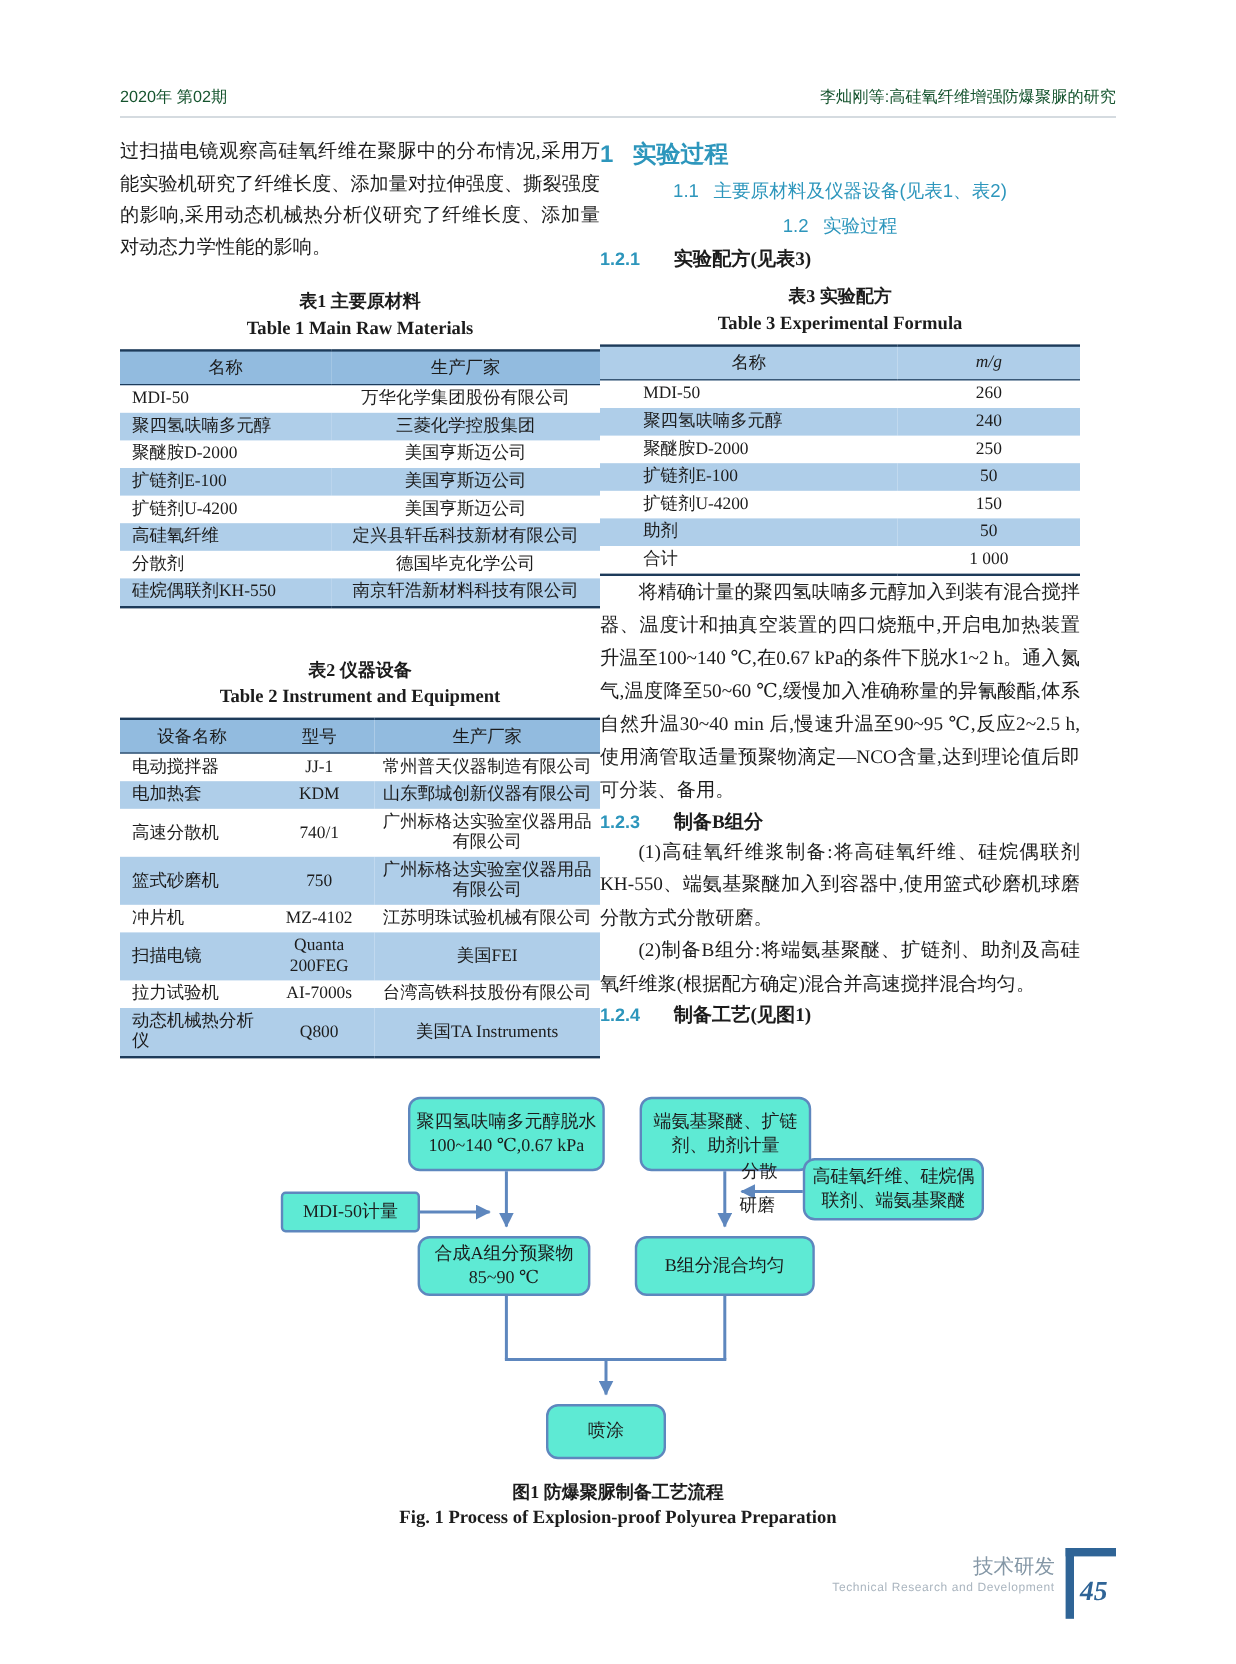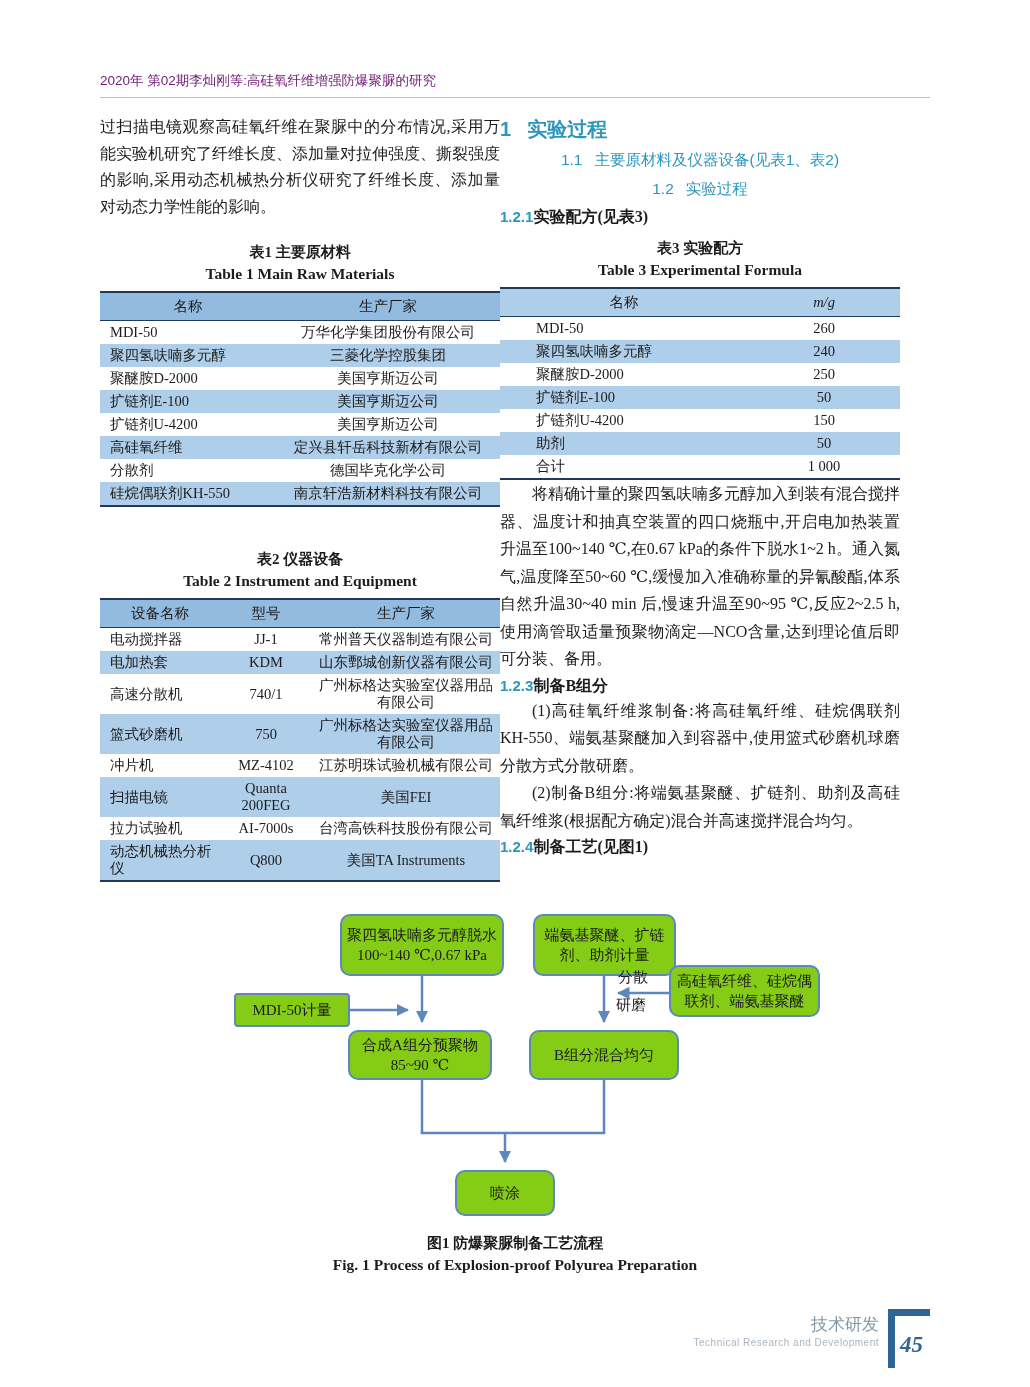--- a/index.html
+++ b/index.html
@@ -3,41 +3,41 @@
 <meta charset="utf-8">
 <style>
   html,body{margin:0;padding:0;}
   body{
     width:1030px;height:1387px;position:relative;background:#ffffff;
     font-family:"Liberation Serif","DejaVu Serif",serif;color:#1c1c1c;overflow:hidden;
   }
   
   .page-header{
     position:absolute;top:72px;left:100px;width:830px;
-    display:flex;align-items:flex-end;
+    display:flex;justify-content:space-between;align-items:flex-end;
     border-bottom:1px solid #b9c3cc;padding-bottom:7px;
     font-family:"Liberation Sans","DejaVu Sans",sans-serif;
-    font-size:13.5px;color:#701a75;
+    font-size:13.5px;color:#14532d;
   }
   
   .columns{position:absolute;top:108px;left:100px;width:830px;
     display:grid;grid-template-columns:400px 400px;}
   .para{font-size:16px;line-height:26.5px;text-align:justify;margin:0;}
   .indent{text-indent:2em;}
   .intro{margin-top:6px;}
   
   .h-l1{margin:8px 0 0 0;font-family:"Liberation Sans","DejaVu Sans",sans-serif;
     font-size:20px;line-height:26px;font-weight:bold;color:#2d96bc;}
   .h-l1 .t{margin-left:16px;}
   .h-l2{margin:7px 0 0 0;font-family:"Liberation Sans","DejaVu Sans",sans-serif;
     font-size:15.5px;line-height:22px;color:#2d96bc;font-weight:normal;text-align:center;}
   .h-l2 .t{margin-left:12px;}
   .h-l3{margin:6px 0 0 0;font-size:16px;line-height:22px;}
   .h-l3 .n{font-family:"Liberation Sans","DejaVu Sans",sans-serif;font-size:15px;color:#2d96bc;}
-  .h-l3 .t{margin-left:0;color:#1c1c1c;}
+  .h-l3 .t{margin-left:28px;color:#1c1c1c;}
   
   .cap-zh{text-align:center;font-size:15px;font-weight:bold;line-height:21px;margin:0;}
   .cap-en{text-align:center;font-size:15.5px;font-weight:bold;line-height:21px;margin:0 0 7px 0;}
   .gap1{margin-top:22px;}
   .gap2{margin-top:42px;}
   .gap3{margin-top:10px;}
   
   table{width:100%;border-collapse:collapse;font-size:14.5px;
     border-top:2px solid #1d3b5a;border-bottom:2px solid #1d3b5a;}
   thead th{font-weight:normal;padding:4px 2px;border-bottom:1.5px solid #1d3b5a;text-align:center;}
@@ -45,39 +45,39 @@
   .t3 thead th{background:#afcee9;}
   td{padding:3px 6px;line-height:17px;}
   tr.alt{background:#afcee9;}
   .c-left{text-align:left;padding-left:10px;}
   .c-center{text-align:center;}
   .t3 .c-left{padding-left:36px;}
   .unit-i{font-style:italic;}
   
   .figure-area{position:absolute;top:905px;left:100px;width:830px;height:312px;}
   .figure-area svg{position:absolute;left:0;top:0;}
-  .fbox{position:absolute;border:2px solid #5e87be;border-radius:10px;background:#84cc16;
+  .fbox{position:absolute;border:2px solid #5e87be;border-radius:10px;background:#5eead4;
     display:flex;align-items:center;justify-content:center;text-align:center;
     font-size:15px;line-height:20px;white-space:pre-line;box-sizing:border-box;}
   .fbox-a1{left:240px;top:9px;width:164px;height:62px;}
   .fbox-b1{left:433px;top:9px;width:143px;height:62px;}
   .fbox-mdi{left:134px;top:88px;width:116px;height:34px;border-radius:4px;}
   .fbox-fib{left:569px;top:60px;width:151px;height:52px;}
   .fbox-a2{left:248px;top:125px;width:144px;height:50px;}
   .fbox-b2{left:429px;top:125px;width:150px;height:50px;}
   .fbox-spray{left:355px;top:265px;width:100px;height:46px;}
   .flabel{position:absolute;font-size:15px;line-height:16px;background:transparent;}
   .flabel-disperse{left:518px;top:64px;}
   .flabel-grind{left:516px;top:92px;}
   .fig-cap-zh{position:absolute;top:1234px;left:100px;width:830px;text-align:center;
     font-size:15px;font-weight:bold;margin:0;}
   .fig-cap-en{position:absolute;top:1256px;left:100px;width:830px;text-align:center;
     font-size:15.5px;font-weight:bold;margin:0;}
   
-  .footer{position:absolute;top:1290px;right:100px;display:flex;align-items:flex-start;margin-top:19px;}
+  .footer{position:absolute;top:1290px;right:100px;display:flex;align-items:flex-start;}
   .footer-text{text-align:right;margin-right:9px;margin-top:6px;}
   .footer-zh{font-family:"Liberation Sans","DejaVu Sans",sans-serif;
     font-size:17px;color:#8497a6;line-height:20px;}
   .footer-en{font-family:"Liberation Sans","DejaVu Sans",sans-serif;
     font-size:10px;color:#aab5bf;letter-spacing:0.5px;line-height:16px;}
   .page-box{border-top:7px solid #2f6496;border-left:7px solid #2f6496;
     width:30px;height:36px;padding:16px 0 0 5px;}
   .page-num{font-family:"Liberation Serif","DejaVu Serif",serif;
     font-style:italic;font-weight:bold;font-size:23px;color:#2f6496;line-height:26px;}
 </style>

